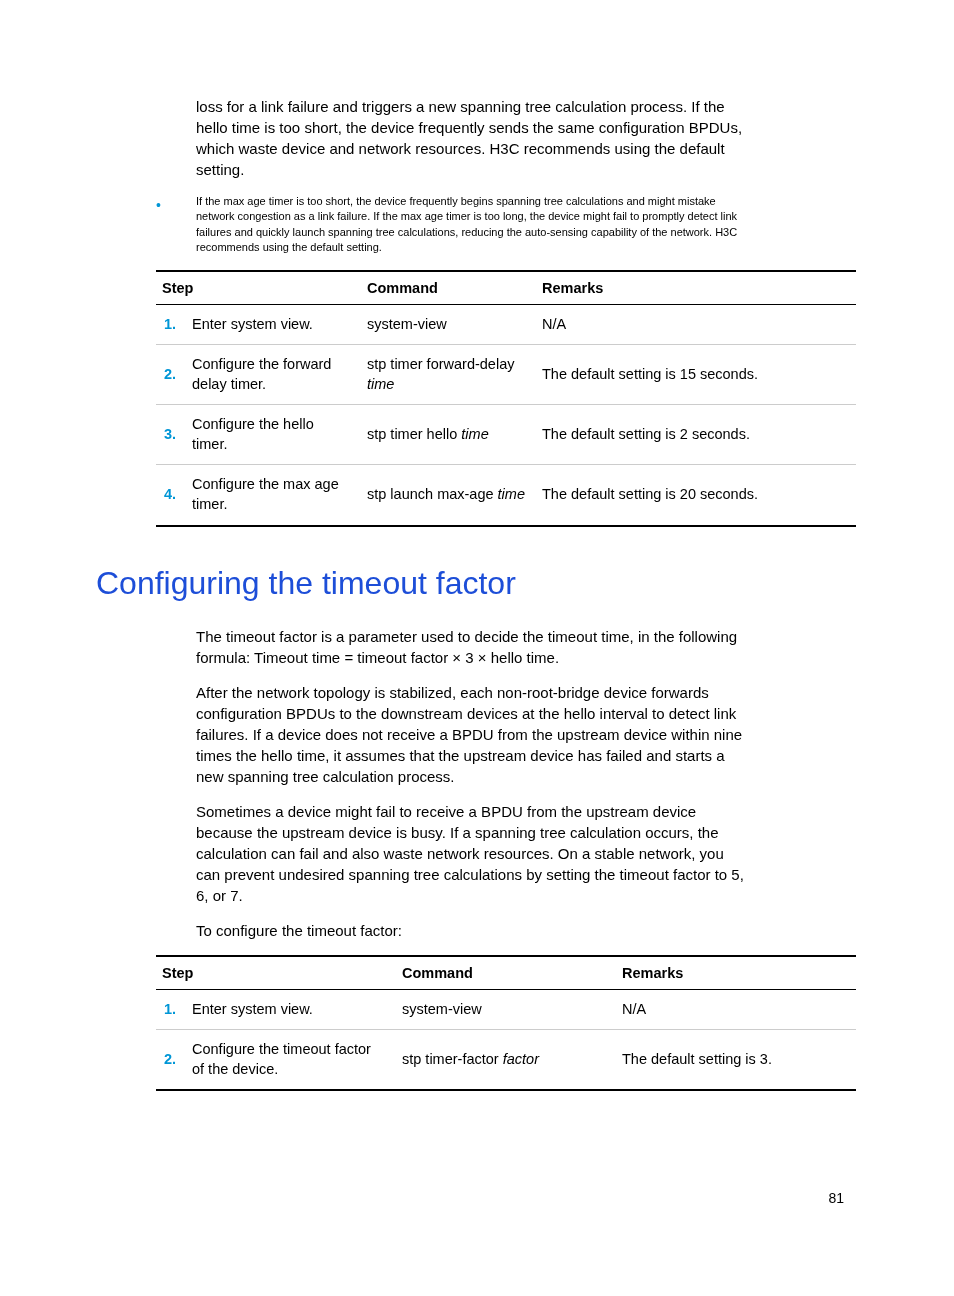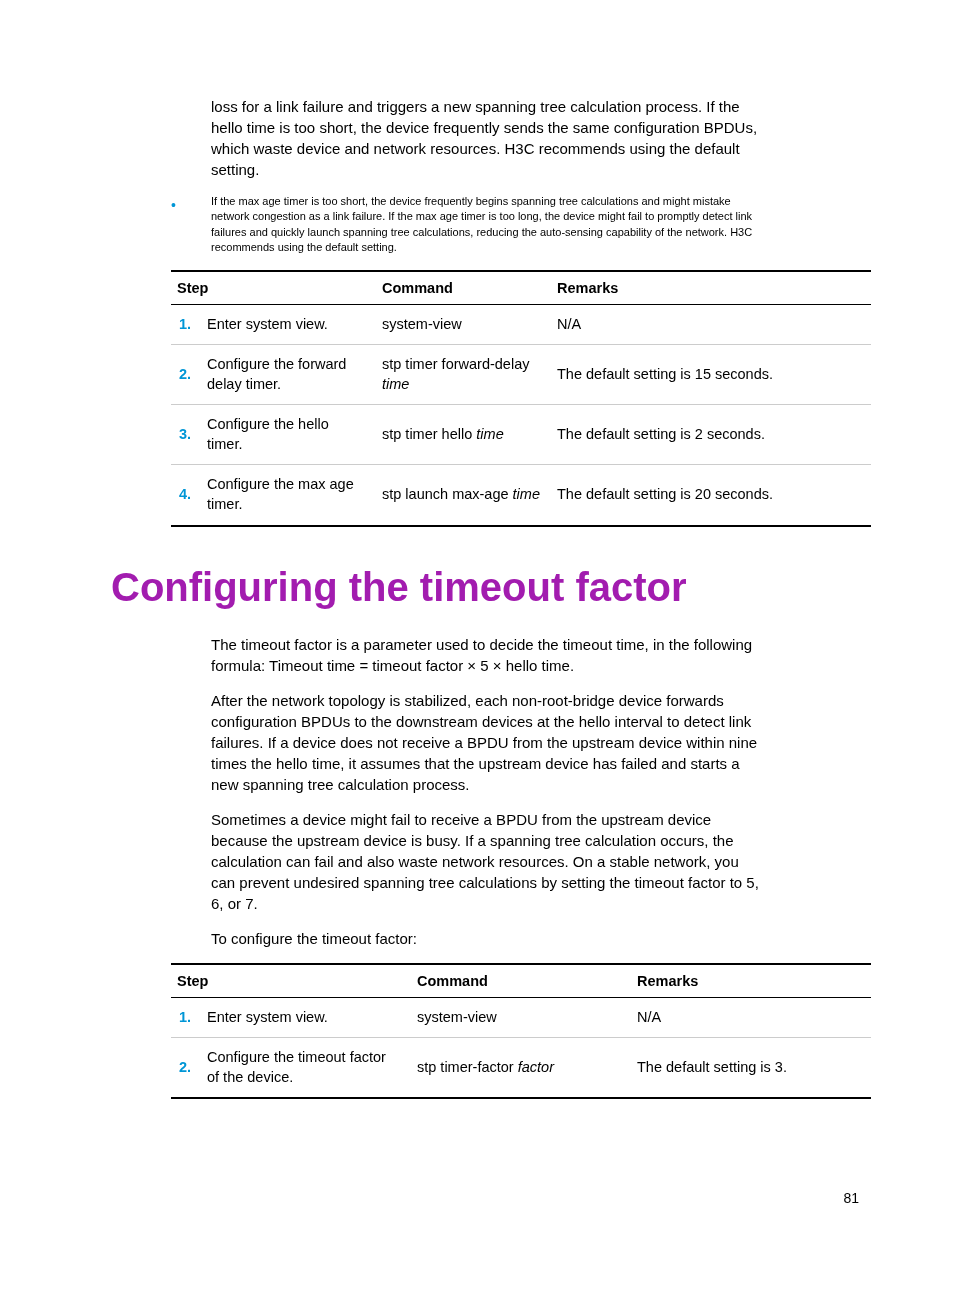--- a/index.html
+++ b/index.html
@@ -10,21 +10,20 @@
     font-family: Arial, Helvetica, sans-serif;
     color: #000;
     width: 954px;
   }
   .page {
     width: 844px;
     min-height: 1296px;
     padding: 96px 96px 16px 96px;
     box-sizing: border-box;
     position: relative;
-    margin-left: 15px;
   }
   .body-text {
     margin-left: 100px;
     font-size: 15px;
     line-height: 1.4;
     margin-bottom: 14px;
   }
   .bullet-item {
     margin-left: 60px;
     padding-left: 40px;
@@ -41,23 +40,23 @@
     color: #0096d6;
     font-size: 14px;
   }
   h2.section {
     color: #0096d6;
     font-weight: 400;
     font-size: 30px;
     margin: 28px 0 18px 0;
   }
   h1.big {
-    color: #a21caf;
-    font-weight: 700;
-    font-size: 40px;
+    color: #1d4ed8;
+    font-weight: 400;
+    font-size: 32px;
     margin: 38px 0 24px 0;
   }
   table.cfg {
     margin-left: 60px;
     border-collapse: collapse;
     font-size: 14.5px;
   }
   table.cfg th {
     text-align: left;
     font-weight: 700;
@@ -139,21 +138,21 @@
         <td class="stepnum">4.</td>
         <td>Configure the max age timer.</td>
         <td><span class="cmd-b">stp launch max-age</span> <span class="cmd-i">time</span></td>
         <td>The default setting is 20 seconds.</td>
       </tr>
     </tbody>
   </table>
 
   <h1 class="big">Configuring the timeout factor</h1>
 
-  <div class="body-text">The timeout factor is a parameter used to decide the timeout time, in the following formula: Timeout time = timeout factor × 5 × hello time.</div>
+  <div class="body-text">The timeout factor is a parameter used to decide the timeout time, in the following formula: Timeout time = timeout factor × 3 × hello time.</div>
   <div class="body-text">After the network topology is stabilized, each non-root-bridge device forwards configuration BPDUs to the downstream devices at the hello interval to detect link failures. If a device does not receive a BPDU from the upstream device within nine times the hello time, it assumes that the upstream device has failed and starts a new spanning tree calculation process.</div>
   <div class="body-text">Sometimes a device might fail to receive a BPDU from the upstream device because the upstream device is busy. If a spanning tree calculation occurs, the calculation can fail and also waste network resources. On a stable network, you can prevent undesired spanning tree calculations by setting the timeout factor to 5, 6, or 7.</div>
   <div class="body-text">To configure the timeout factor:</div>
 
   <table class="cfg" style="width:700px;">
     <colgroup>
       <col style="width:30px">
         <col style="width:210px">
         <col style="width:220px">
         <col style="width:240px">

